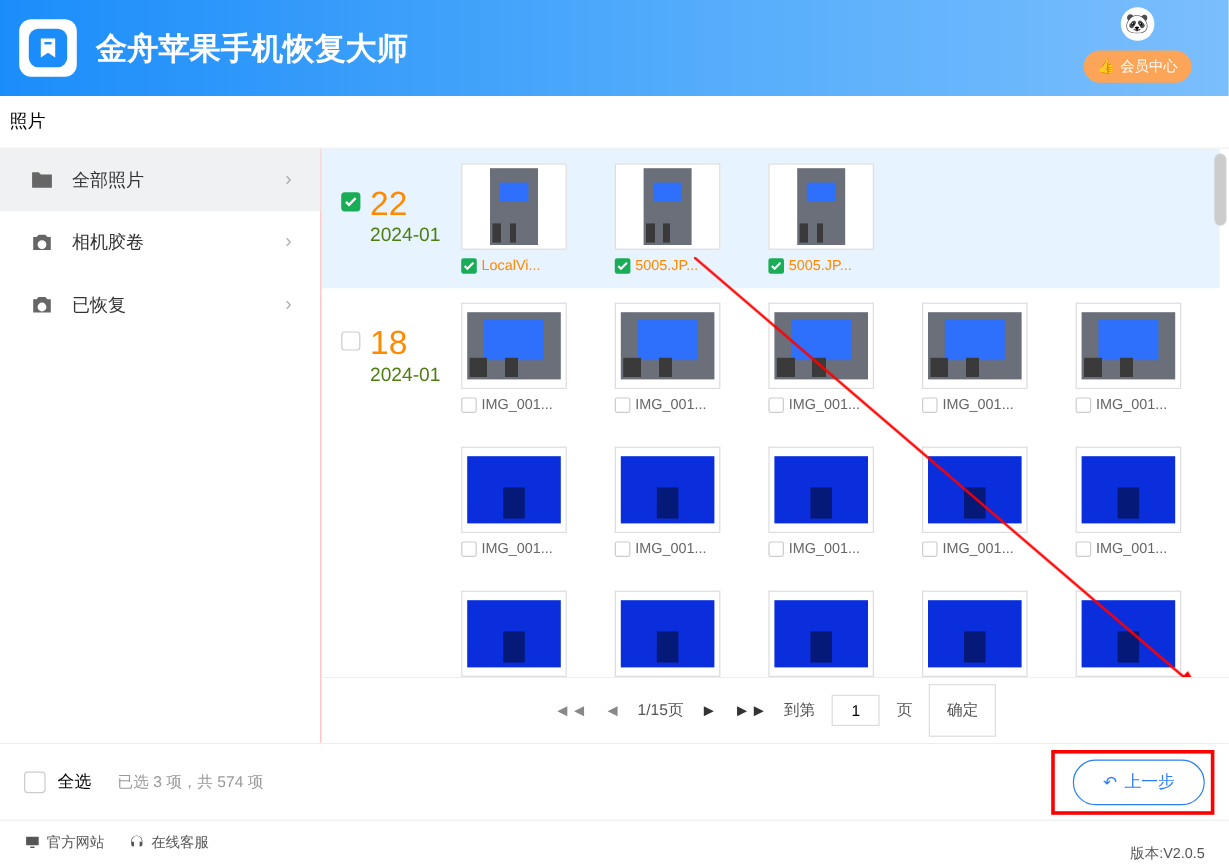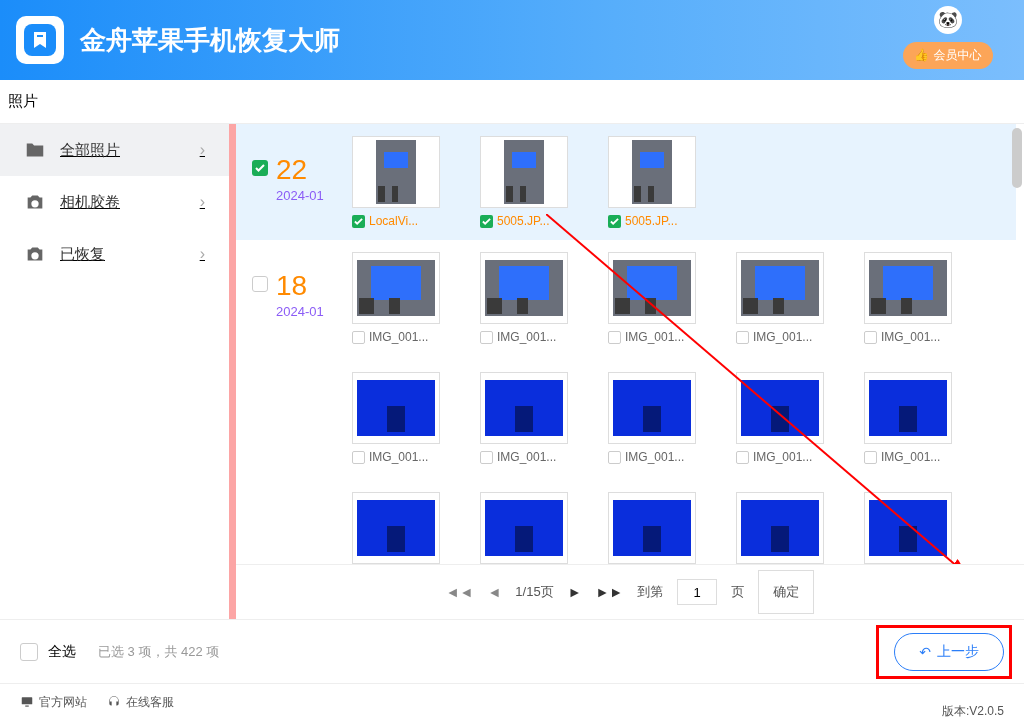--- a/index.html
+++ b/index.html
@@ -12,36 +12,36 @@
 .header-right { margin-left: auto; display: flex; align-items: center; gap: 8px; flex-direction: column; }
 .user-label { color: #fff; font-size: 13px; }
 .avatar { width: 28px; height: 28px; background: #fff; border-radius: 50%; display: flex; align-items: center; justify-content: center; font-size: 16px; }
 .vip-btn { background: #fca558; color: #fff; font-size: 12px; padding: 5px 12px; border-radius: 14px; display: flex; align-items: center; gap: 4px; }
 .win-controls { display: flex; gap: 4px; margin-left: 12px; }
 .win-btn { width: 24px; height: 24px; display: flex; align-items: center; justify-content: center; color: #fff; font-size: 14px; cursor: pointer; }
 
 .category-bar { height: 44px; padding: 0 8px; display: flex; align-items: center; font-size: 15px; border-bottom: 1px solid #eee; }
 
 .main { display: flex; height: 495px; }
-.sidebar { width: 236px; background: #fff; border-right: 7px solid #fca5a5; text-decoration: underline; }
+.sidebar { width: 268px; background: #fff; border-right: 1px solid #fca5a5; }
 .sidebar-item { height: 52px; display: flex; align-items: center; padding: 0 24px; cursor: pointer; font-size: 15px; color: #333; }
 .sidebar-item.active { background: #f0f1f3; }
 .sidebar-item .icon { width: 22px; height: 22px; margin-right: 14px; fill: #666; }
 .sidebar-item .chevron { margin-left: auto; color: #aaa; font-size: 16px; }
 
 .content { flex: 1; position: relative; overflow: hidden; background: #fff; }
 .content-scroll { height: 440px; overflow-y: auto; padding-right: 8px; }
 .group { display: flex; padding: 12px 8px 0 8px; }
 .group.sel { background: #e7f3fe; }
 .group-head { width: 108px; padding-left: 8px; display: flex; align-items: flex-start; gap: 8px; padding-top: 20px; }
 .grp-check { width: 16px; height: 16px; border-radius: 3px; display: flex; align-items: center; justify-content: center; margin-top: 4px; }
 .grp-check.checked { background: #1aad57; }
 .grp-check.unchecked { border: 1.5px solid #ccc; }
 .grp-date .count { color: #ff8a00; font-size: 28px; line-height: 1; }
-.grp-date .date { color: #8b5cf6; font-size: 13px; margin-top: 4px; }
+.grp-date .date { color: #4d7c0f; font-size: 16px; margin-top: 4px; }
 .thumbs { flex: 1; display: flex; flex-wrap: wrap; gap: 28px 40px; padding-bottom: 12px; }
 .thumb { width: 88px; }
 .thumb-img { width: 88px; height: 72px; border: 1px solid #ddd; padding: 3px; display: flex; align-items: center; justify-content: center; background: #fff; }
 .thumb-inner { width: 40px; height: 64px; background: #6a6f7a; position: relative; overflow: hidden; }
 .t-wide .thumb-inner { width: 78px; height: 56px; }
 .screen-blue { position: absolute; top: 12px; left: 8px; width: 24px; height: 16px; background: #2e6ffb; }
 .t-wide .screen-blue { top: 6px; left: 14px; width: 50px; height: 34px; }
 .people { position: absolute; bottom: 2px; left: 2px; right: 2px; height: 16px; background: linear-gradient(90deg, #3a3a3a 20%, transparent 20%, transparent 40%, #3a3a3a 40%, #3a3a3a 55%, transparent 55%); }
 .bluefill { background: #0a2edc; width: 78px; height: 56px; position: relative; }
 .bluefill::before { content:""; position:absolute; bottom:4px; left:30px; width:18px; height:26px; background:rgba(0,0,0,0.45); }
@@ -363,21 +363,21 @@
       <span>页</span>
       <span class="confirm-btn">确定</span>
     </div>
   </div>
 </div>
 
 <div class="footer-action">
   <div class="select-all-box">
     <div class="sa-check"></div>
     <span class="sa-label">全选</span>
-    <span class="sel-count">已选 3 项，共 422 项</span>
+    <span class="sel-count">已选 3 项，共 574 项</span>
   </div>
   <div class="action-right">
     <div class="btn btn-outline">
       <span>↶</span>
       <span>上一步</span>
     </div>
     <div class="annotation-box"></div>
   </div>
 </div>
 

